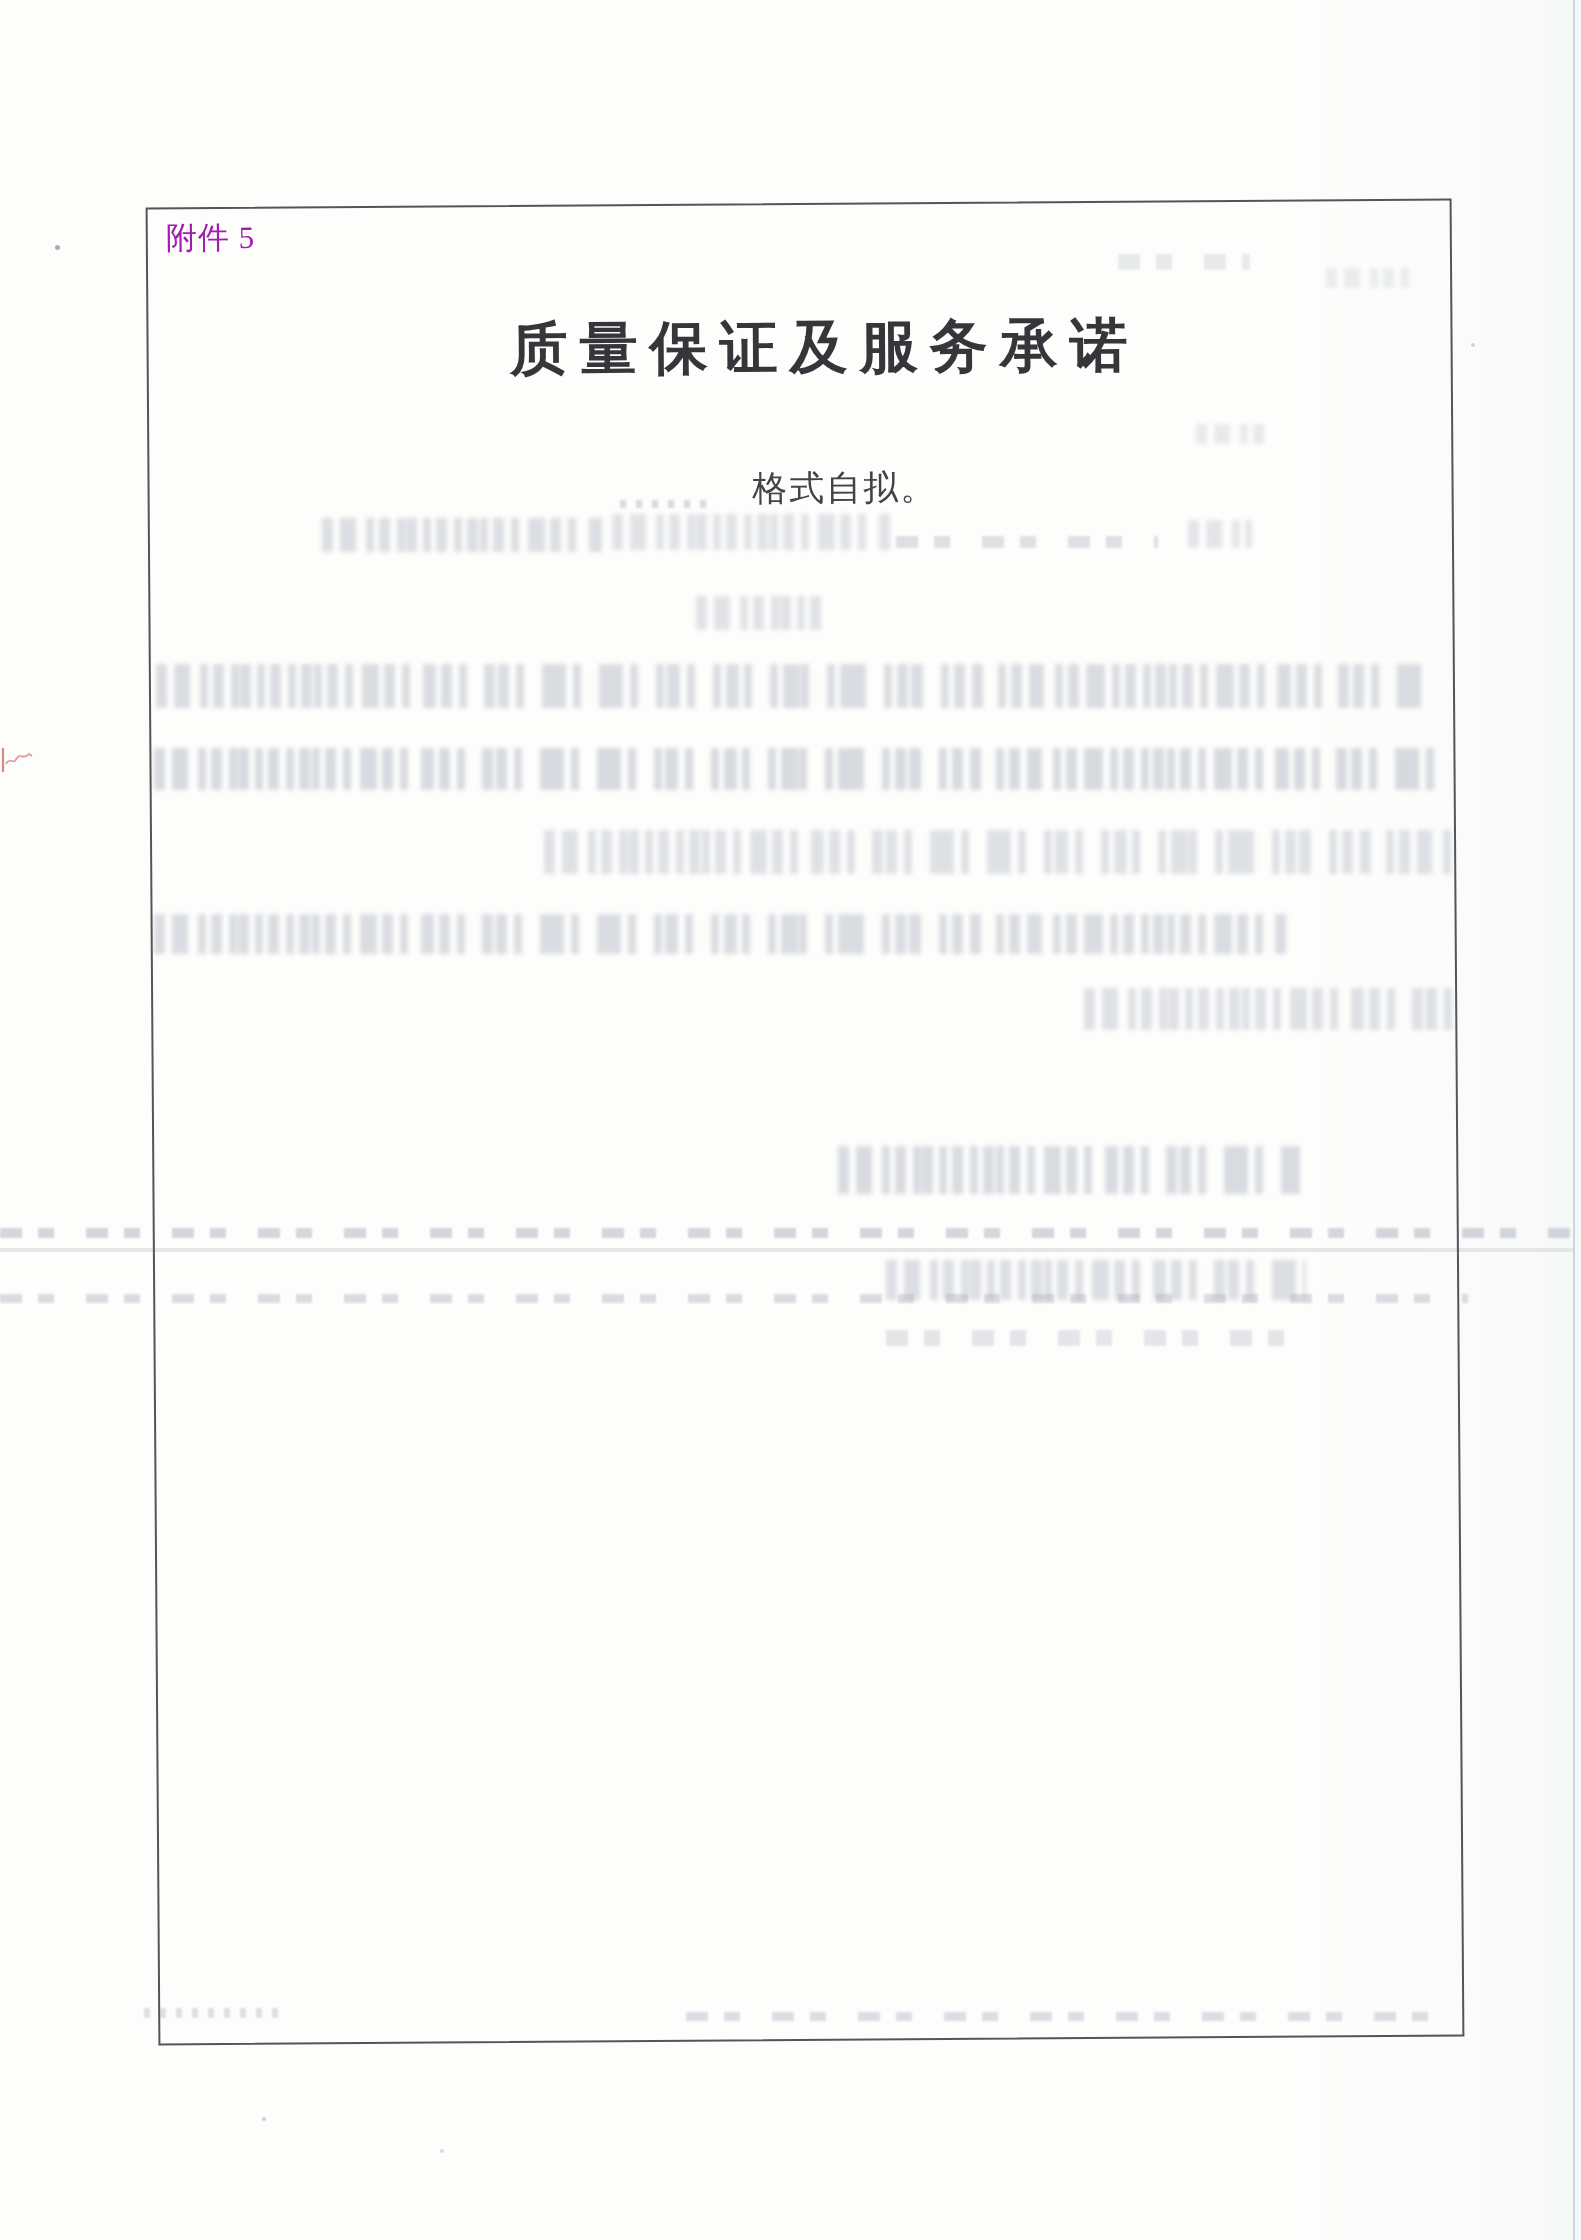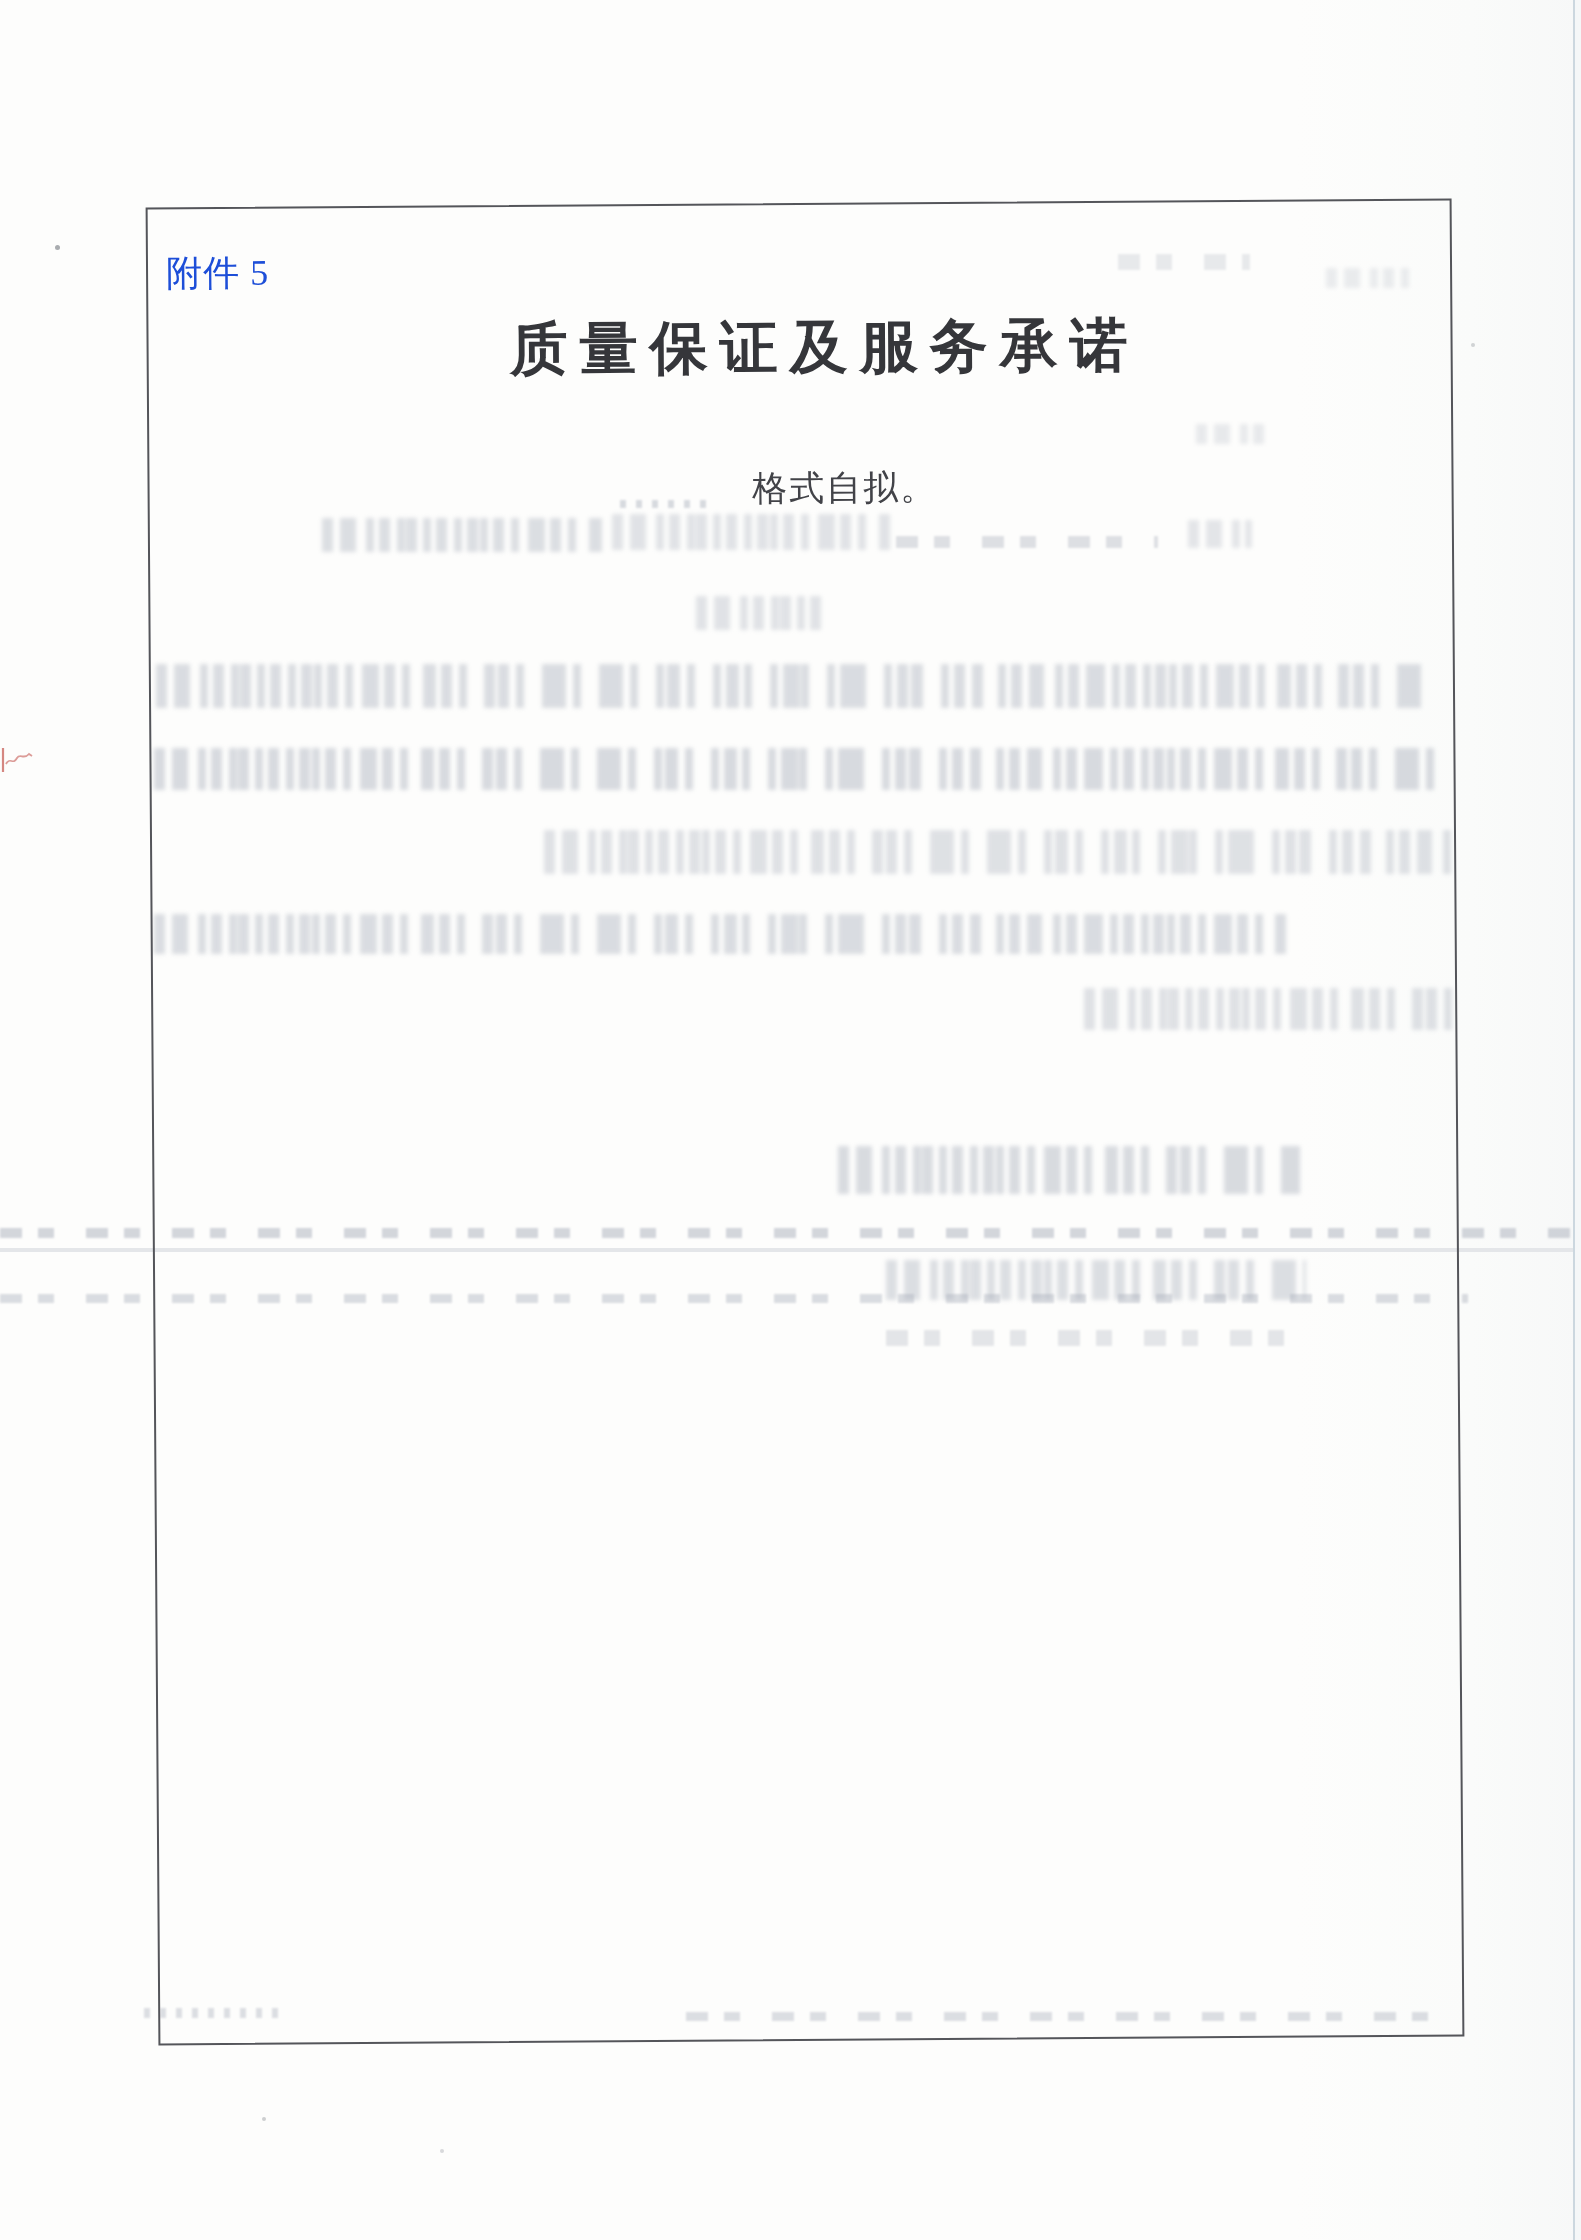--- a/index.html
+++ b/index.html
@@ -37,21 +37,21 @@
 
   
   .frame{
     position:absolute; left:152px; top:203px; width:1306px; height:1838px;
     border:2px solid var(--frame-border);
     transform:rotate(-0.4deg);
     background:transparent;
   }
   .attachment{
     position:absolute; left:18px; top:8px;
-    font-size:36px; letter-spacing:1px; color:#1d4ed8;margin-top:32px;
+    font-size:31px; letter-spacing:1px; color:#a21caf;
   }
   .title{
     position:absolute; left:50px; right:0; top:104px;
     text-align:center; font-size:58px; font-weight:700;
     letter-spacing:12px; color:var(--ink);
   }
   .note{
     position:absolute; left:88px; right:0; top:260px;
     text-align:center; font-size:35px; letter-spacing:2px; color:#424348;
   }

